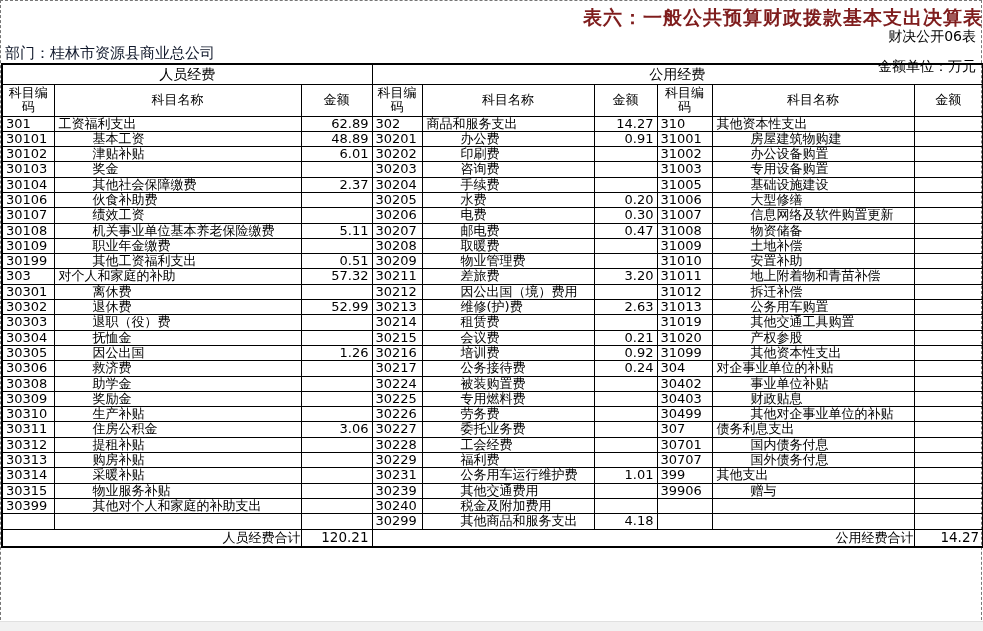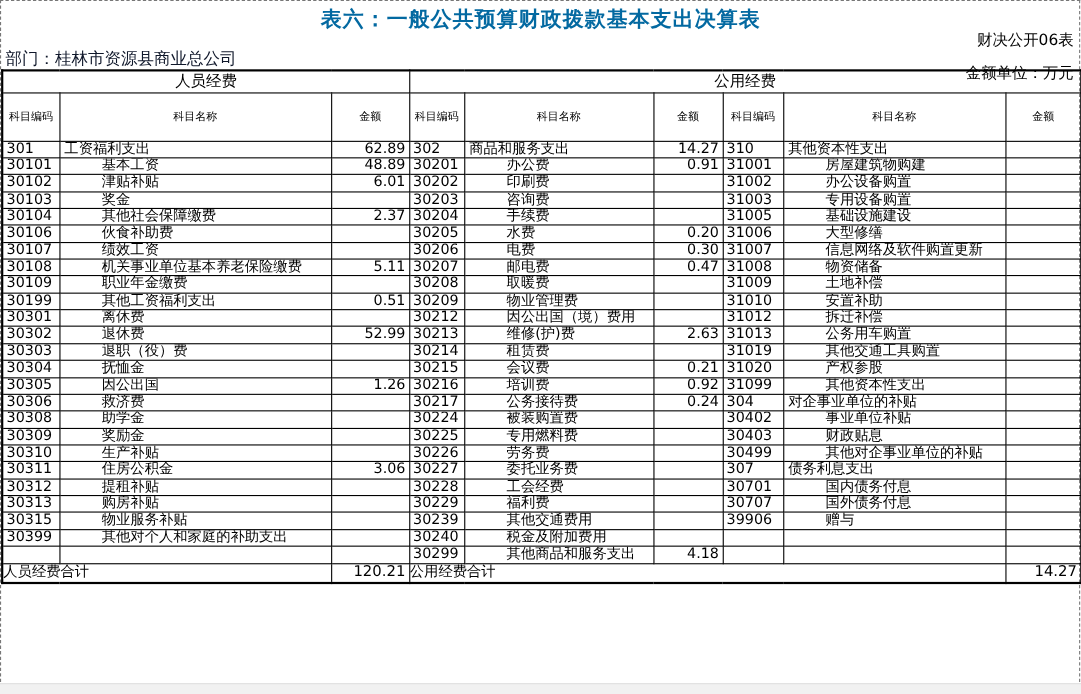--- a/index.html
+++ b/index.html
@@ -2,41 +2,41 @@
 <html><head>
 <meta charset="utf-8">
 <style>
   * { margin:0; padding:0; box-sizing:border-box; }
   html,body { background:#888; }
   body { font-family:"DejaVu Sans","Liberation Sans",sans-serif; }
   .stage { position:relative; width:983px; height:631px; background:#fff; overflow:hidden; margin:0 auto; }
   .page-break-border { position:absolute; left:0; top:0; width:982px; height:620px;
      border-top:1px dashed #777; border-left:1px dashed #777; border-right:1px dashed #777;
      pointer-events:none; }
-  .doc-title { position:absolute; top:5px; left:0; width:100%; text-align:center;
-     font-size:19px; font-weight:bold; color:#0369a1; letter-spacing:1px; }
+  .doc-title { position:absolute; top:5px; left:0; width:100%; text-align:right;
+     font-size:19px; font-weight:bold; color:#7f1d1d; letter-spacing:1px; }
   .doc-code { position:absolute; top:28px; right:7px; font-size:14px; color:#000; }
   .unit-label { position:absolute; top:58px; right:7px; font-size:14px; color:#000; }
   .department { position:absolute; top:44px; left:5px; font-size:15px; color:#0f172a; }
   table.main { position:absolute; left:1px; top:63px; width:981px; height:468px;
      border-collapse:collapse; table-layout:fixed; font-size:13px; color:#000; }
   table.main td, table.main th { border:1px solid #000; overflow:hidden; white-space:nowrap;
      font-weight:normal; line-height:1.1; }
   table.main { border:2px solid #000; }
   tr.group-row { height:20px; }
   tr.group-row th { font-size:14px; text-align:center; }
   tr.colhead-row { height:32px; }
-  tr.colhead-row th { font-size:10px; text-align:center; white-space:normal; padding:16px 3px; }
+  tr.colhead-row th { font-size:13px; text-align:center; white-space:normal; padding:0 3px; }
   td.code { text-align:left; padding-left:3px; }
   td.name { text-align:left; padding-left:4px; }
   td.name.child { padding-left:38px; }
   td.amt { text-align:right; padding-right:3px; }
   tr.total-row { height:18px; font-weight:bold; }
   tr.total-row td { font-size:13px; }
-  tr.total-row td.total-label { text-align:left; }
+  tr.total-row td.total-label { text-align:right; }
   tr.total-row td.amt { font-size:13.5px; }
   .bottom-strip { position:absolute; left:0; top:621px; width:983px; height:10px;
      background:#f1f1f1; border-top:1px solid #e0e0e0; }
 </style>
 </head>
 <body>
 
 <div class="stage">
   <div class="page-break-border"></div>
 
@@ -179,20 +179,31 @@
           <td class="name child">其他工资福利支出</td>
           <td class="amt">0.51</td>
           <td class="code">30209</td>
           <td class="name child">物业管理费</td>
           <td class="amt"></td>
           <td class="code">31010</td>
           <td class="name child">安置补助</td>
           <td class="amt"></td>
         </tr>
         <tr>
+          <td class="code">303</td>
+          <td class="name">对个人和家庭的补助</td>
+          <td class="amt">57.32</td>
+          <td class="code">30211</td>
+          <td class="name child">差旅费</td>
+          <td class="amt">3.20</td>
+          <td class="code">31011</td>
+          <td class="name child">地上附着物和青苗补偿</td>
+          <td class="amt"></td>
+        </tr>
+        <tr>
           <td class="code">30301</td>
           <td class="name child">离休费</td>
           <td class="amt"></td>
           <td class="code">30212</td>
           <td class="name child">因公出国（境）费用</td>
           <td class="amt"></td>
           <td class="code">31012</td>
           <td class="name child">拆迁补偿</td>
           <td class="amt"></td>
         </tr>
@@ -308,20 +319,31 @@
         </tr>
         <tr>
           <td class="code">30313</td>
           <td class="name child">购房补贴</td>
           <td class="amt"></td>
           <td class="code">30229</td>
           <td class="name child">福利费</td>
           <td class="amt"></td>
           <td class="code">30707</td>
           <td class="name child">国外债务付息</td>
+          <td class="amt"></td>
+        </tr>
+        <tr>
+          <td class="code">30314</td>
+          <td class="name child">采暖补贴</td>
+          <td class="amt"></td>
+          <td class="code">30231</td>
+          <td class="name child">公务用车运行维护费</td>
+          <td class="amt">1.01</td>
+          <td class="code">399</td>
+          <td class="name">其他支出</td>
           <td class="amt"></td>
         </tr>
         <tr>
           <td class="code">30315</td>
           <td class="name child">物业服务补贴</td>
           <td class="amt"></td>
           <td class="code">30239</td>
           <td class="name child">其他交通费用</td>
           <td class="amt"></td>
           <td class="code">39906</td>

